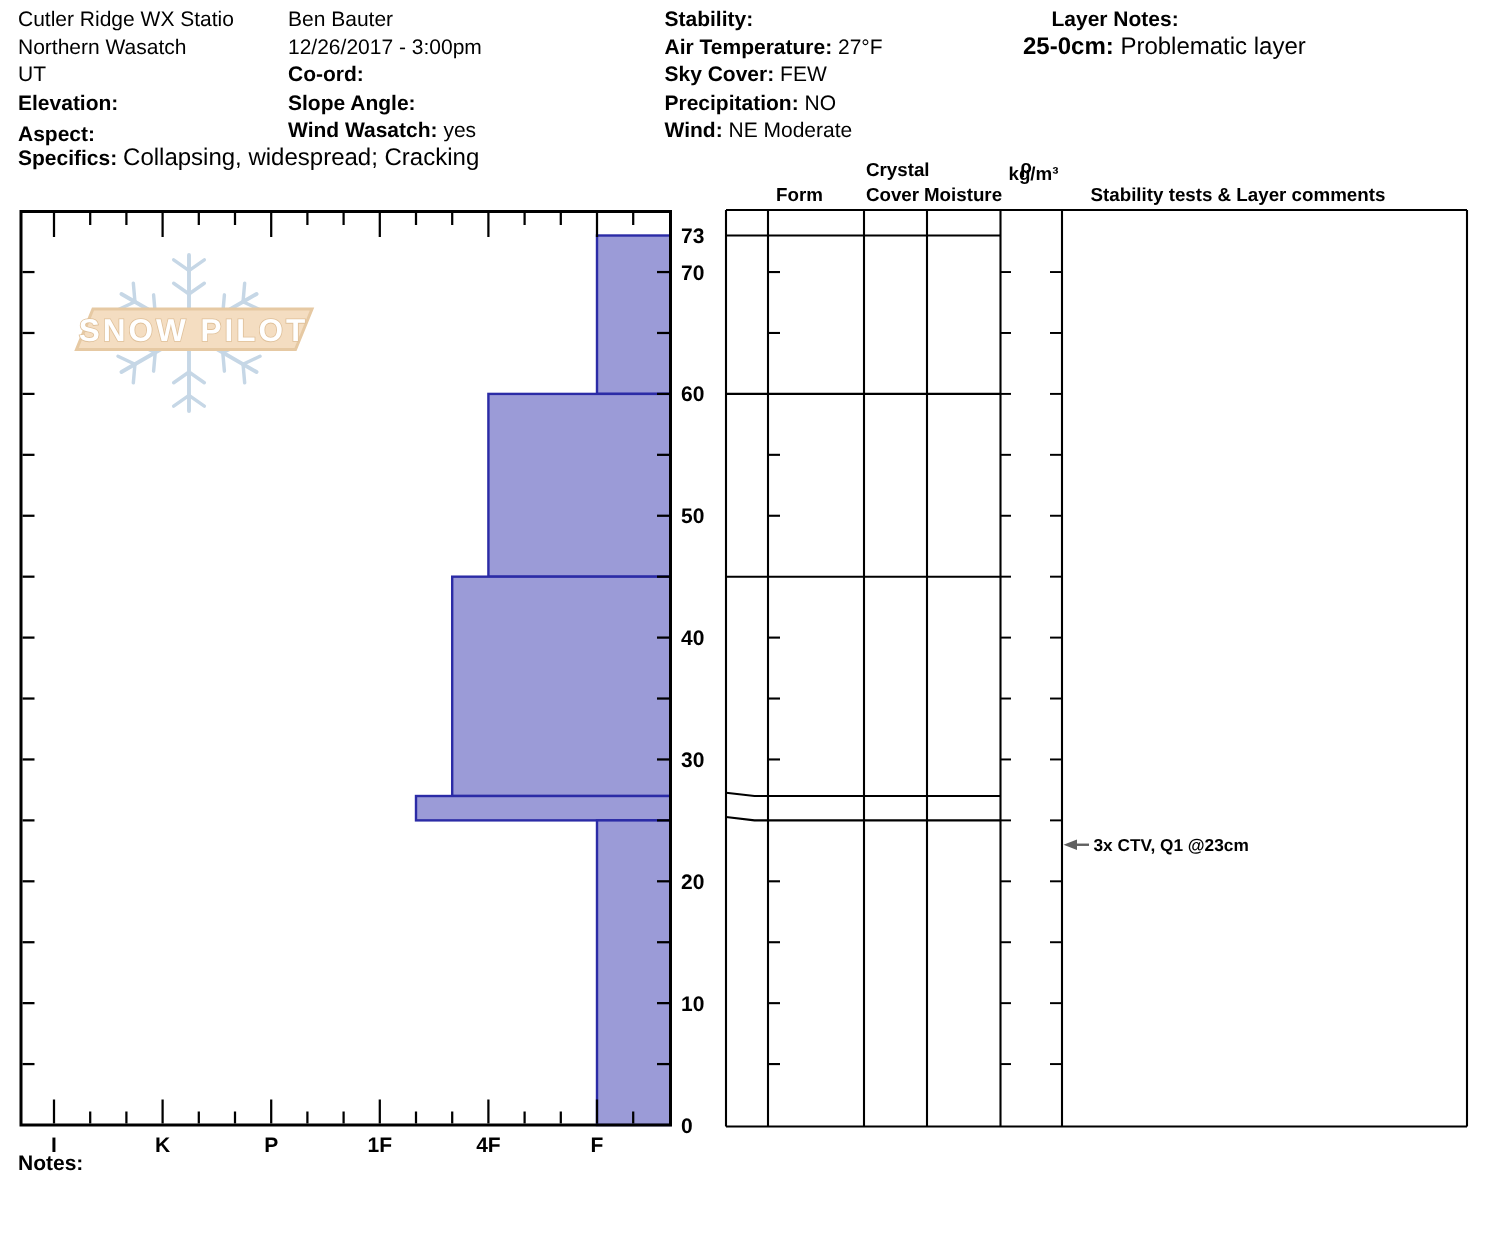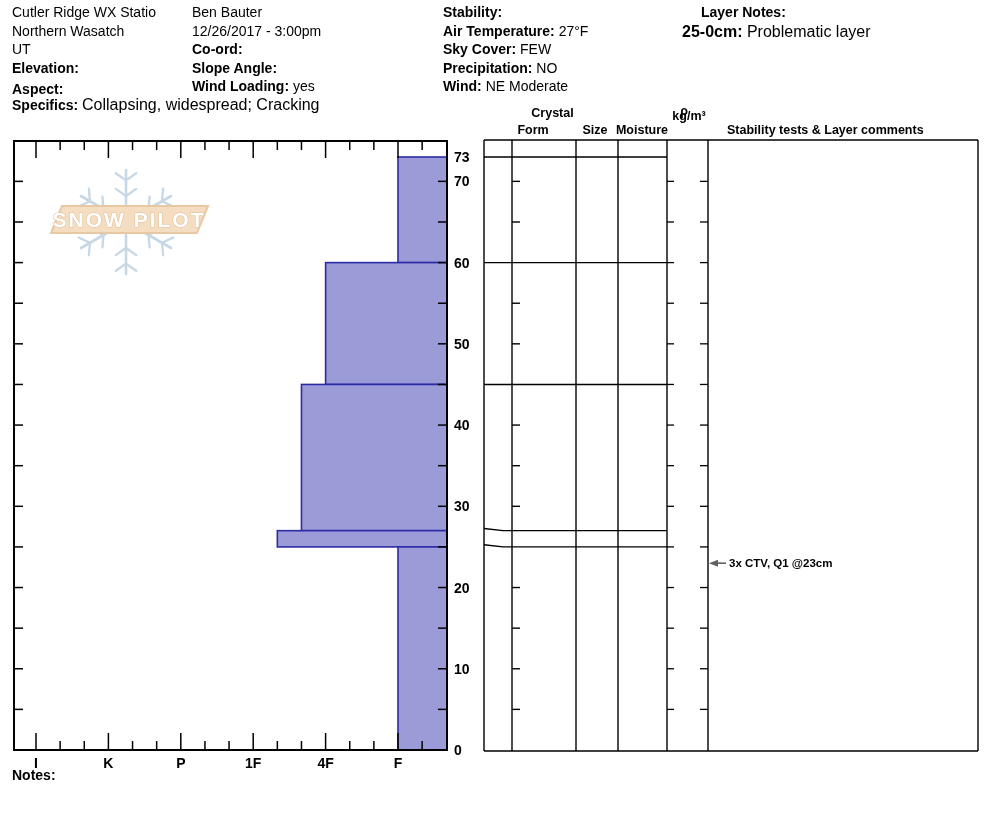--- a/index.html
+++ b/index.html
@@ -27,21 +27,21 @@
     <div class="hline" style="left:12px;top:95.5px">
       <span class="b">Specifics:</span>
       <span class="sm">Collapsing, widespread; Cracking</span>
     </div>
 
     <div class="hline" style="left:192px;top:3px">Ben Bauter</div>
     <div class="hline" style="left:192px;top:21.5px">12/26/2017 - 3:00pm</div>
     <div class="hline b" style="left:192px;top:40px">Co-ord:</div>
     <div class="hline b" style="left:192px;top:58.5px">Slope Angle:</div>
     <div class="hline" style="left:192px;top:77px">
-      <span class="b">Wind Loading:</span>
+      <span class="b">Wind Wasatch:</span>
       <span>yes</span>
     </div>
 
     <div class="hline b" style="left:443px;top:3px">Stability:</div>
     <div class="hline" style="left:443px;top:21.5px">
       <span class="b">Air Temperature:</span>
       <span>27°F</span>
     </div>
     <div class="hline" style="left:443px;top:40px">
       <span class="b">Sky Cover:</span>
@@ -57,23 +57,23 @@
     </div>
 
     <div class="hline b" style="left:701px;top:3px">Layer Notes:</div>
     <div class="hline sm" style="left:682px;top:23px">
       <span class="b">25-0cm:</span>
       <span>Problematic layer</span>
     </div>
   </div>
 
   <div>
-    <div class="thead center" style="left:505px;top:106px;width:95px">Crystal</div>
+    <div class="thead center" style="left:551px;top:106px;width:95px">Crystal</div>
     <div class="thead center" style="left:506px;top:123px;width:54px">Form</div>
-    <div class="thead center" style="left:568px;top:123px;width:54px">Size</div>
+    <div class="thead center" style="left:568px;top:123px;width:54px">Cover</div>
     <div class="thead center" style="left:612px;top:123px;width:60px">Moisture</div>
     <div class="thead center" style="left:664px;top:104px;width:40px">ρ</div>
     <div class="thead center" style="left:659px;top:109px;width:60px">kg/m³</div>
     <div class="thead" style="left:727px;top:123px">Stability tests &amp; Layer comments</div>
   </div>
 
   <svg id="chart-svg" width="994" height="840" viewBox="0 0 994 840" style="position:absolute;left:0;top:0">
       <g>
         <g>
           <line x1="126" y1="222" x2="126" y2="170" stroke="#c6d7e6" stroke-width="2.6" stroke-linecap="round"></line>

